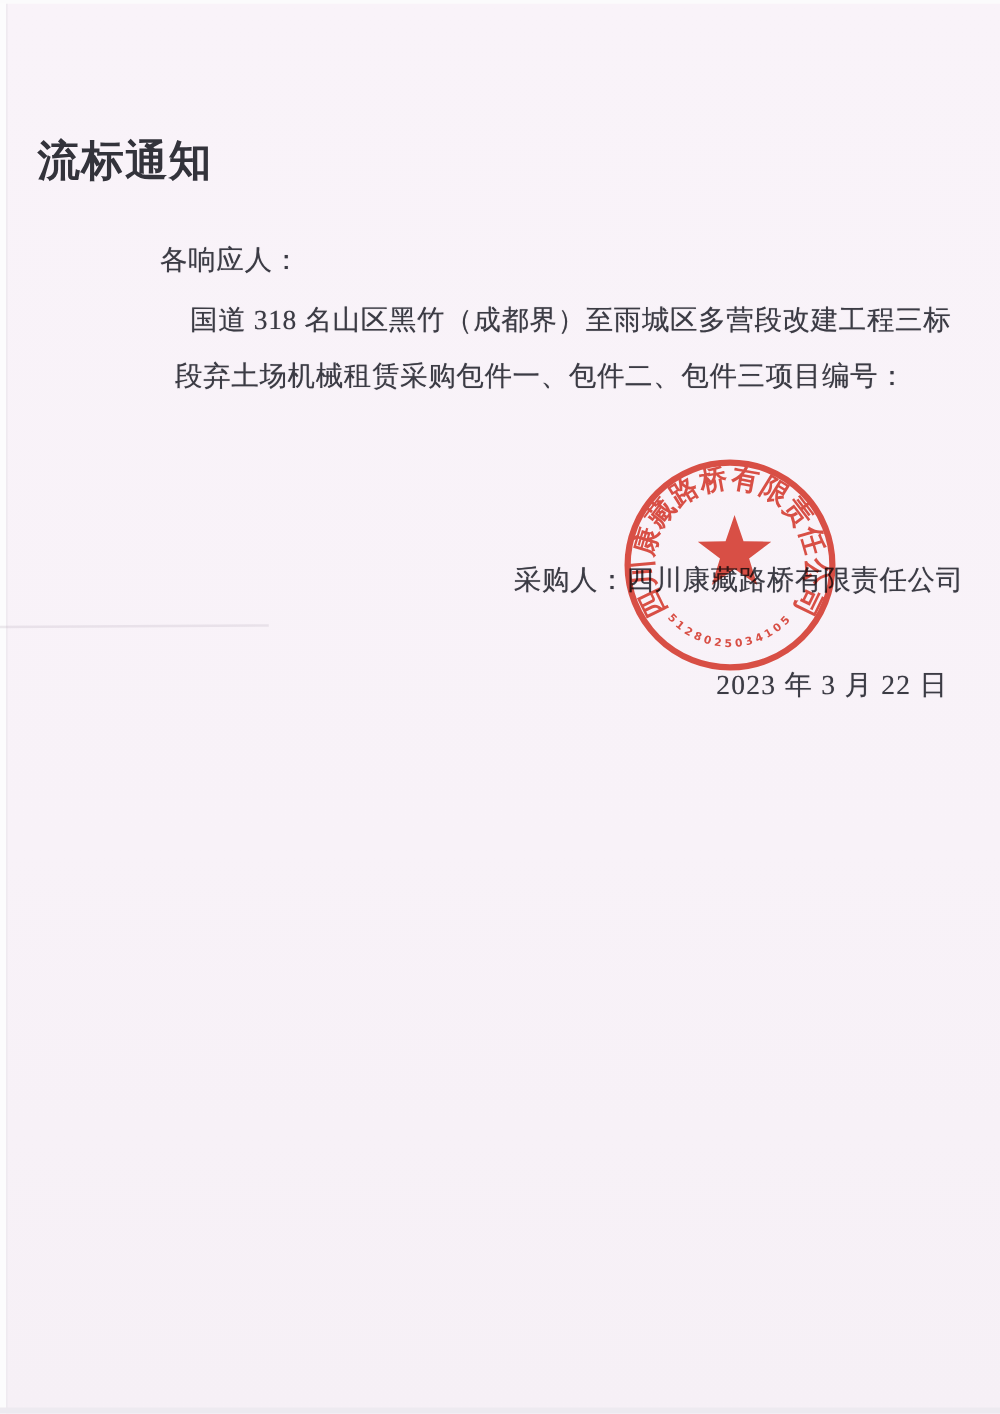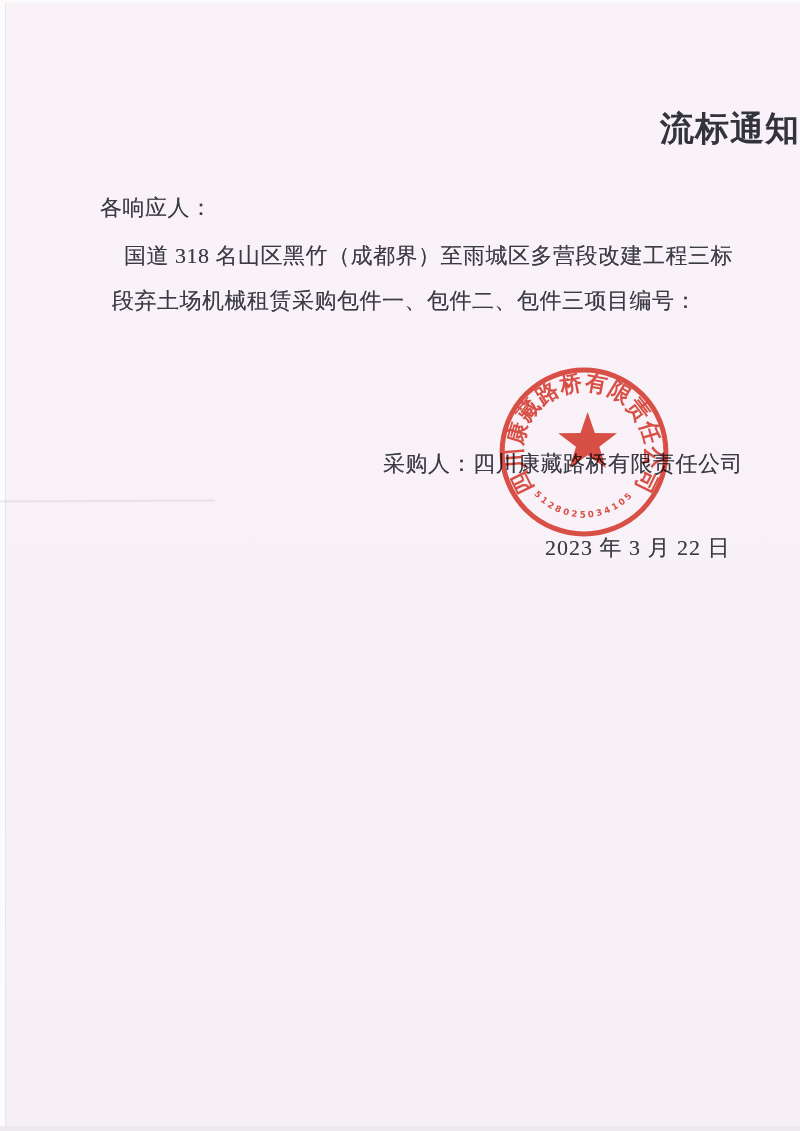--- a/index.html
+++ b/index.html
@@ -28,33 +28,34 @@
     background: #edeaf0;
   }
   .crease {
     position: absolute; left: 0; top: 500px; width: 215px; height: 2px;
     background: rgba(195,185,200,0.30);
     transform: rotate(-0.3deg);
   }
   .doc-title {
     position: absolute;
     top: 106px; left: 0; width: 800px;
-    padding-left: 14px; box-sizing: border-box;
-    text-align: right;
+    padding-left: 30px; box-sizing: border-box;
+    text-align: left;
     font-size: 34px; font-weight: 700;
     letter-spacing: 1px;
     color: #33333b;
   }
   .text-line {
     position: absolute;
     font-size: 22px;
     white-space: nowrap;
     letter-spacing: 0.5px;
     color: #3b3b44;
     text-shadow: 0 0 0.6px rgba(60,60,70,0.55);
+    margin-left: 28px;
   }
   .greeting   { top: 193px; left: 100px; }
   .body-1     { top: 241px; left: 124px; }
   .body-2     { top: 286px; left: 112px;  }
   .body-3     { top: 327px; left: 100px; }
   .purchaser  { top: 449px; left: 383px; }
   .date-line  { top: 533px; left: 545px; letter-spacing: 1px; font-family: Liberation Serif, serif; }
   .seal {
     position: absolute;
     left: 493px; top: 361px;

